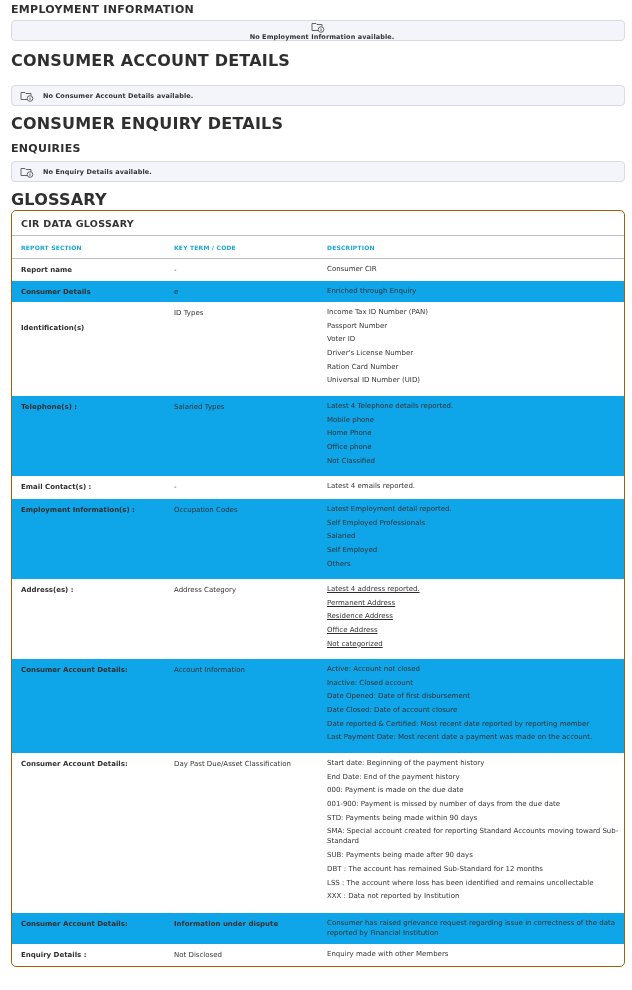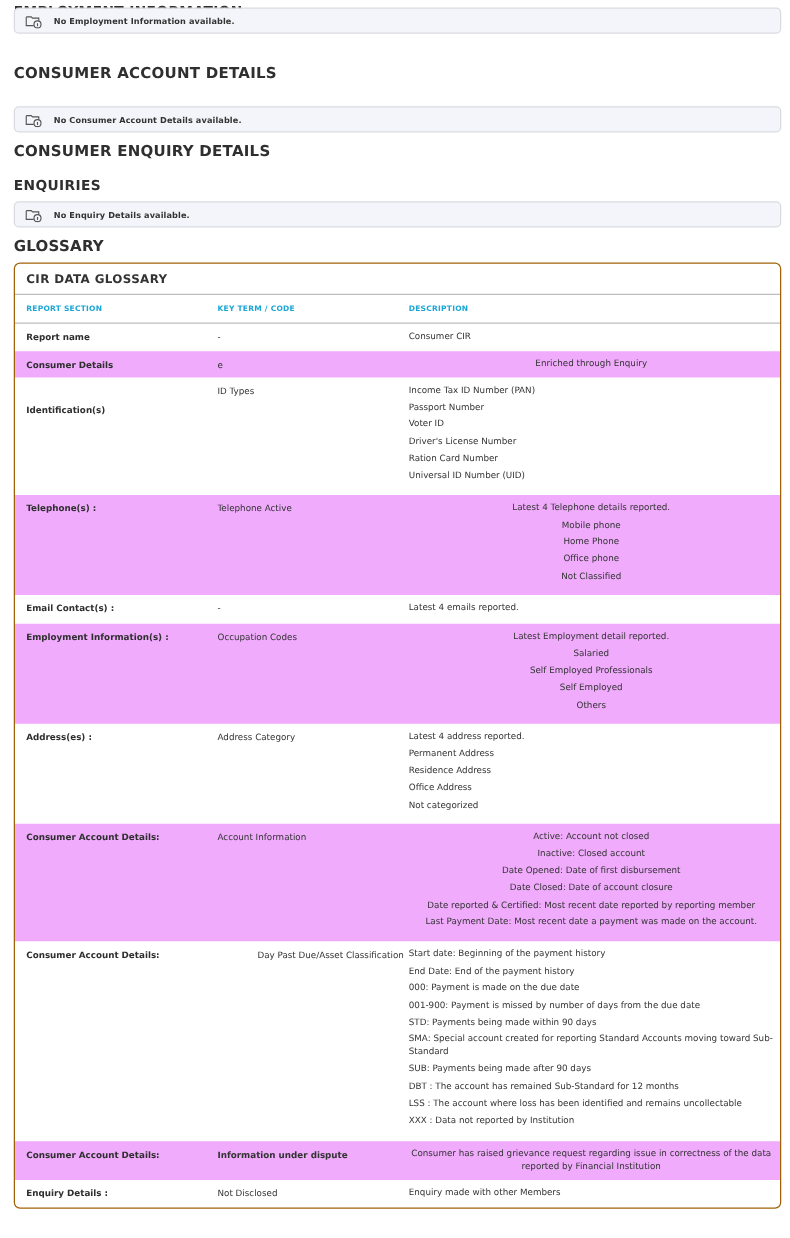--- a/index.html
+++ b/index.html
@@ -1,20 +1,20 @@
 <!DOCTYPE html>
 <html><head>
   <meta charset="utf-8">
   <style>
     * { box-sizing: border-box; margin: 0; padding: 0; }
     html, body { width: 632px; height: 990px; background: #ffffff; overflow: hidden; }
     body { font-family: "DejaVu Sans", sans-serif; color: #2b2b2b; position: relative; }
 
     .h-sub { position: absolute; left: 11px; font-size: 11px; font-weight: bold; letter-spacing: 0.3px; color: #2f2f2f; }
-    .h-main { position: absolute; left: 11px; font-size: 12px; font-weight: bold; letter-spacing: 0.2px; color: #2f2f2f; }
+    .h-main { position: absolute; left: 11px; font-size: 16px; font-weight: bold; letter-spacing: 0.2px; color: #2f2f2f; }
 
     .empty-box {
       position: absolute; left: 11px; width: 614px; height: 21px;
       background: #f4f5fa; border: 1px solid #d9dbe2; border-radius: 4px;
       display: flex; align-items: center; padding-left: 8px;
     }
     .empty-box .ico { width: 14px; height: 12px; margin-right: 9px; display: inline-flex; }
     .empty-box .msg { font-size: 6.5px; font-weight: bold; color: #333; letter-spacing: 0.1px; }
 
     .glossary {
@@ -28,31 +28,31 @@
     }
     .g-head {
       height: 23px; display: flex; align-items: center;
       border-bottom: 1px solid #bdbdbd;
     }
     .g-head span { font-size: 6px; font-weight: bold; color: #1aa6d6; letter-spacing: 0.2px; }
     .c1 { position: absolute; left: 9px; }
     .c2 { position: absolute; left: 162px; }
     .c3 { position: absolute; left: 315px; width: 292px; }
     .g-row { position: relative; }
-    .g-row.alt { background: #f0abfc; text-align: center; }
+    .g-row.alt { background: #0ea5e9; }
     .g-row .sec { font-size: 7px; font-weight: bold; color: #2f2f2f; }
     .g-row .key { font-size: 7px; color: #333; }
     .g-row .desc div { font-size: 7px; color: #333; line-height: 10px; margin-bottom: 3.7px; }
     .g-row .desc div:last-child { margin-bottom: 0; }
   </style>
 </head>
 <body>
 
 <div class="h-sub" style="top:3px;">EMPLOYMENT INFORMATION</div>
-<div class="empty-box" style="top:6px;">
+<div class="empty-box" style="top:20px;flex-direction:column;">
   <span class="ico">
     <svg width="14" height="12" viewBox="0 0 14 12">
         <path d="M1 2.5h4l1 1h5v2" fill="none" stroke="#555" stroke-width="0.9"></path>
         <path d="M1 2.5v7h6" fill="none" stroke="#555" stroke-width="0.9"></path>
         <circle cx="10" cy="8.5" r="2.8" fill="none" stroke="#555" stroke-width="0.9"></circle>
         <path d="M10 7.5v2.4" stroke="#555" stroke-width="0.9"></path>
       </svg>
   </span>
   <span class="msg">No Employment Information available.</span>
 </div>
@@ -115,51 +115,51 @@
           <div>Income Tax ID Number (PAN)</div>
           <div>Passport Number</div>
           <div>Voter ID</div>
           <div>Driver's License Number</div>
           <div>Ration Card Number</div>
           <div>Universal ID Number (UID)</div>
         </div>
       </div>
       <div class="g-row alt" style="height: 80px;">
         <span class="c1 sec" style="top: 7px;">Telephone(s) :</span>
-        <span class="c2 key" style="top: 7px;">Telephone Active</span>
+        <span class="c2 key" style="top: 7px;">Salaried Types</span>
         <div class="c3 desc" style="top: 5px;">
           <div>Latest 4 Telephone details reported.</div>
           <div>Mobile phone</div>
           <div>Home Phone</div>
           <div>Office phone</div>
           <div>Not Classified</div>
         </div>
       </div>
       <div class="g-row" style="height: 23px;">
         <span class="c1 sec" style="top: 7px;">Email Contact(s) :</span>
         <span class="c2 key" style="top: 7px;">-</span>
         <div class="c3 desc" style="top: 5px;">
           <div>Latest 4 emails reported.</div>
         </div>
       </div>
       <div class="g-row alt" style="height: 80px;">
         <span class="c1 sec" style="top: 7px;">Employment Information(s) :</span>
         <span class="c2 key" style="top: 7px;">Occupation Codes</span>
         <div class="c3 desc" style="top: 5px;">
           <div>Latest Employment detail reported.</div>
+          <div>Self Employed Professionals</div>
           <div>Salaried</div>
-          <div>Self Employed Professionals</div>
           <div>Self Employed</div>
           <div>Others</div>
         </div>
       </div>
       <div class="g-row" style="height: 80px;">
         <span class="c1 sec" style="top: 7px;">Address(es) :</span>
         <span class="c2 key" style="top: 7px;">Address Category</span>
-        <div class="c3 desc" style="top: 5px;">
+        <div class="c3 desc" style="top: 5px; text-decoration: underline;">
           <div>Latest 4 address reported.</div>
           <div>Permanent Address</div>
           <div>Residence Address</div>
           <div>Office Address</div>
           <div>Not categorized</div>
         </div>
       </div>
       <div class="g-row alt" style="height: 94px;">
         <span class="c1 sec" style="top: 7px;">Consumer Account Details:</span>
         <span class="c2 key" style="top: 7px;">Account Information</span>
@@ -167,21 +167,21 @@
           <div>Active: Account not closed</div>
           <div>Inactive: Closed account</div>
           <div>Date Opened: Date of first disbursement</div>
           <div>Date Closed: Date of account closure</div>
           <div>Date reported &amp; Certified: Most recent date reported by reporting member</div>
           <div>Last Payment Date: Most recent date a payment was made on the account.</div>
         </div>
       </div>
       <div class="g-row" style="height: 160px;">
         <span class="c1 sec" style="top: 7px;">Consumer Account Details:</span>
-        <span class="c2 key" style="top: 7px; margin-left: 32px;">Day Past Due/Asset Classification</span>
+        <span class="c2 key" style="top: 7px;">Day Past Due/Asset Classification</span>
         <div class="c3 desc" style="top: 5px;">
           <div>Start date: Beginning of the payment history</div>
           <div>End Date: End of the payment history</div>
           <div>000: Payment is made on the due date</div>
           <div>001-900: Payment is missed by number of days from the due date</div>
           <div>STD: Payments being made within 90 days</div>
           <div>SMA: Special account created for reporting Standard Accounts moving toward Sub-Standard</div>
           <div>SUB: Payments being made after 90 days</div>
           <div>DBT : The account has remained Sub-Standard for 12 months</div>
           <div>LSS : The account where loss has been identified and remains uncollectable</div>

